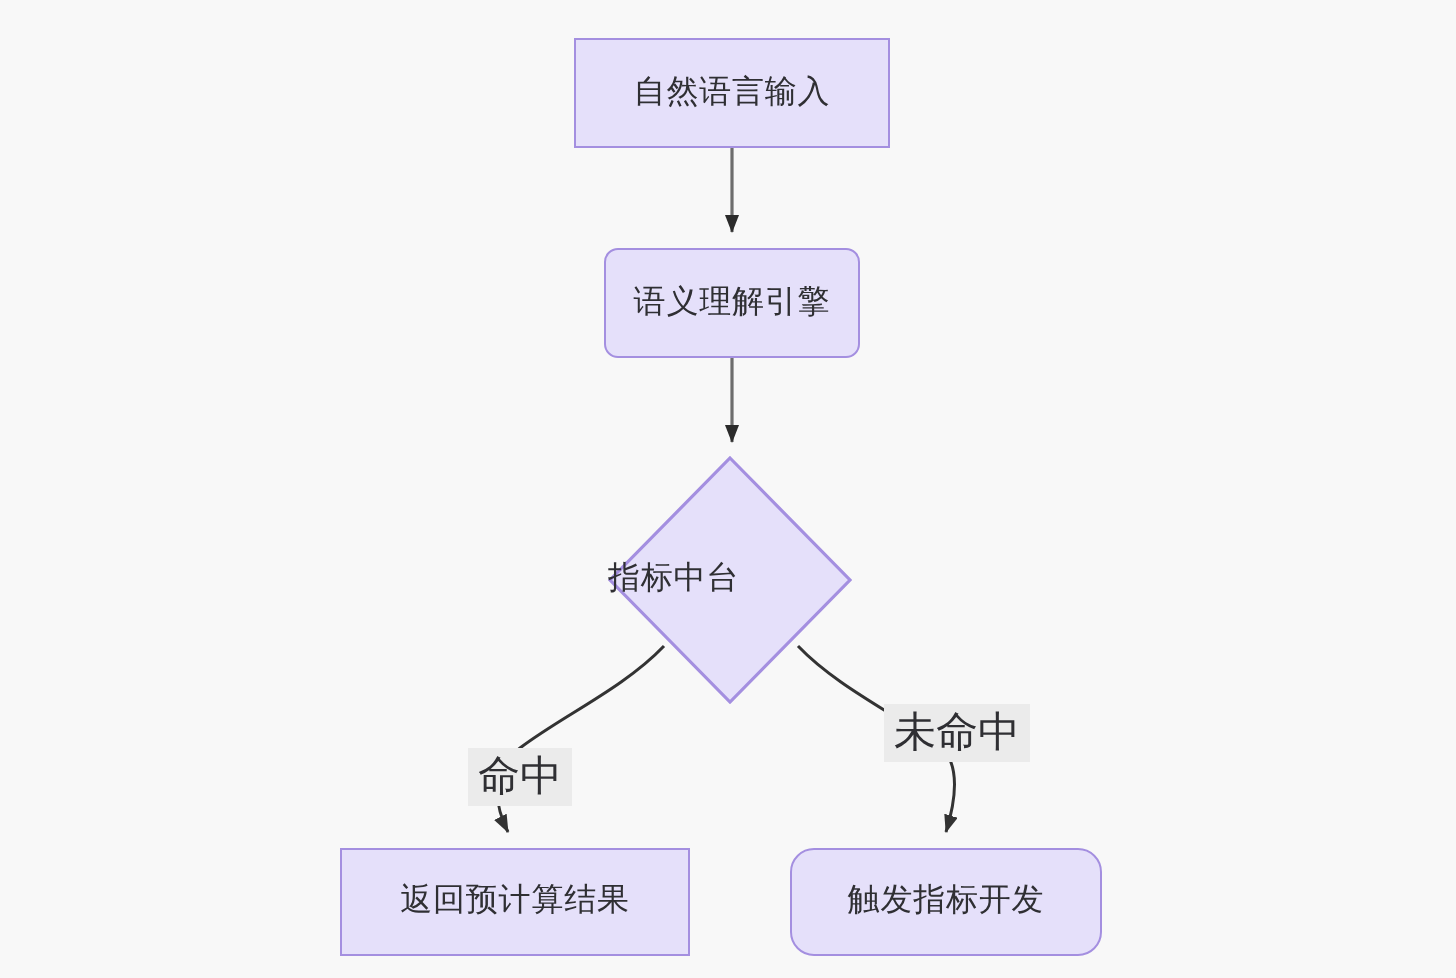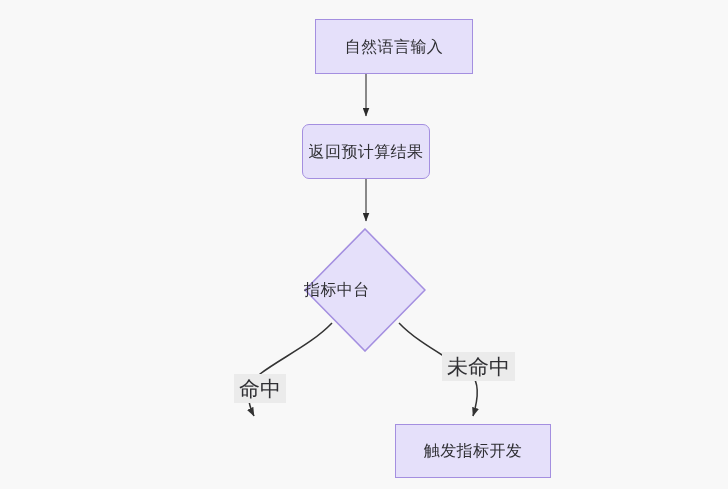--- a/index.html
+++ b/index.html
@@ -74,25 +74,25 @@
     background: #ebebeb;
     color: #2f2f33;
     font-size: 21px;
     line-height: 1;
     padding: 4px 5px;
     white-space: nowrap;
     z-index: 3;
   }
 
   
-  #node-input      { left: 287px; top: 19px;  width: 158px; height: 55px; margin-left: 28px; }
+  #node-input      { left: 287px; top: 19px;  width: 158px; height: 55px; }
   #node-engine     { left: 302px; top: 124px; width: 128px; height: 55px; }
   #node-decision   { left: 304px; top: 228px; width: 122px; height: 124px; }
   #node-cached     { left: 170px; top: 424px; width: 175px; height: 54px; }
-  #node-develop    { left: 395px; top: 424px; width: 156px; height: 54px; }
+  #node-develop    { left: 395px; top: 424px; width: 156px; height: 54px; border-radius: 12px; }
 
   #edge-label-hit  { left: 234px; top: 374px; }
   #edge-label-miss { left: 442px; top: 352px; }
 </style>
 </head>
 <body>
 
 <div id="diagram-canvas">
 
   <svg id="edge-layer" viewBox="0 0 728 489" xmlns="http://www.w3.org/2000/svg">
@@ -112,32 +112,35 @@
     <path d="M 332,323 C 312,344 281,358 260,374 C 244,387 248,404 254,416" fill="none" stroke="#333333" stroke-width="1.5" marker-end="url(#arrowhead)"></path>
 
     <path d="M 399,323 C 419,344 450,358 471,374 C 481,384 477,403 473,416" fill="none" stroke="#333333" stroke-width="1.5" marker-end="url(#arrowhead)"></path>
   </svg>
 
   <div class="node" id="node-input">
     <span class="node-label">自然语言输入</span>
   </div>
 
   <div class="node rounded" id="node-engine">
-    <span class="node-label">返回预计算结果</span>
+    <span class="node-label">语义理解引擎</span>
   </div>
 
   <div class="node-diamond" id="node-decision">
     <svg class="diamond-shape" viewBox="0 0 122 124" preserveAspectRatio="none" xmlns="http://www.w3.org/2000/svg">
       <polygon points="61,1 121,62 61,123 1,62" fill="#e5e0fa" stroke="#a48fe0" stroke-width="1.6"></polygon>
     </svg>
     <div class="diamond-text">
       <span class="node-label">指标中台</span>
     </div>
   </div>
 
+  <div class="node" id="node-cached">
+    <span class="node-label">返回预计算结果</span>
+  </div>
 
   <div class="node" id="node-develop">
     <span class="node-label">触发指标开发</span>
   </div>
 
   <div class="edge-label" id="edge-label-hit">命中</div>
 
   <div class="edge-label" id="edge-label-miss">未命中</div>
 
 </div>

